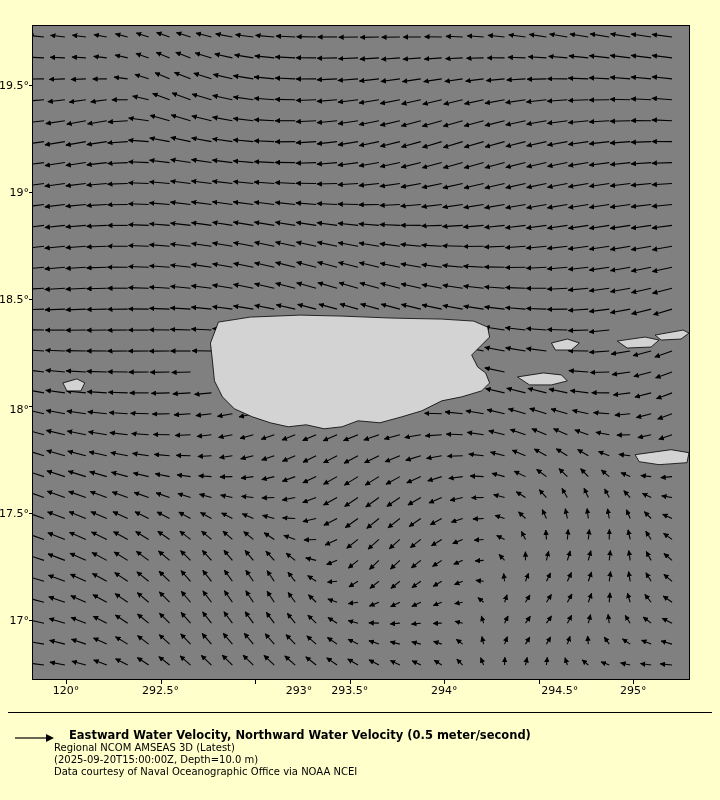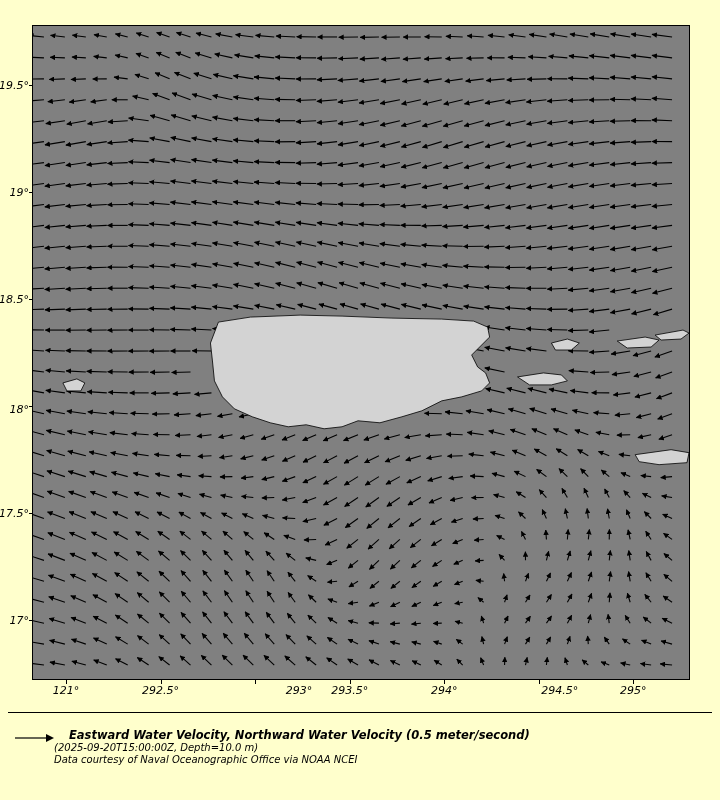--- a/index.html
+++ b/index.html
@@ -11,21 +11,20 @@
     width: 720px;
     height: 800px;
     font-family: "DejaVu Sans", sans-serif;
     overflow: hidden;
   }
   #page {
     position: relative;
     width: 592px;
     height: 800px;
     background: #ffffcc;
-    font-style: italic;
   }
   
   #map-frame {
     position: absolute;
     left: 32px;
     top: 25px;
     width: 658px;
     height: 655px;
     border: 1px solid #000;
     box-sizing: border-box;
@@ -1079,21 +1078,21 @@
 
       <path d="M624,310 L652,305 L658,308 L650,314 L630,315 Z" fill="#d3d3d3" stroke="#000" stroke-width="0.8"></path>
 
       <path d="M604,430 L640,425 L658,428 L656,438 L628,440 L608,437 Z" fill="#d3d3d3" stroke="#000" stroke-width="0.8"></path>
 
       <path d="M30,358 L44,354 L52,358 L48,366 L34,366 Z" fill="#d3d3d3" stroke="#000" stroke-width="0.8"></path>
     </svg>
   </div>
 
   <div id="x-axis">
-      <div class="xtick-label" style="left: 34.0345px;">121°</div>
+      <div class="xtick-label" style="left: 34.0345px;">120°</div>
       <div class="tick-mark-x" style="left: 34.0345px;"></div>
       <div class="xtick-label" style="left: 128.575px;">292.5°</div>
       <div class="tick-mark-x" style="left: 128.575px;"></div>
       <div class="xtick-label" style="left: 223.115px; margin-left: 44px;">293°</div>
       <div class="tick-mark-x" style="left: 223.115px;"></div>
       <div class="xtick-label" style="left: 317.655px;">293.5°</div>
       <div class="tick-mark-x" style="left: 317.655px;"></div>
       <div class="xtick-label" style="left: 412.195px;">294°</div>
       <div class="tick-mark-x" style="left: 412.195px;"></div>
       <div class="xtick-label" style="left: 506.736px; margin-left: 21px;">294.5°</div>
@@ -1103,18 +1102,19 @@
     </div>
 
   <div id="caption">
     <div id="caption-rule"></div>
     <svg id="key-arrow" viewBox="0 0 40 12">
       <line x1="1" y1="6" x2="32" y2="6" stroke="#000" stroke-width="1.2"></line>
       <path d="M32,2 L40,6 L32,10 z" fill="#000"></path>
     </svg>
     <div id="caption-text">
       <div id="caption-title">Eastward Water Velocity, Northward Water Velocity (0.5 meter/second)</div>
+      <div class="caption-line">Regional NCOM AMSEAS 3D (Latest)</div>
       <div class="caption-line">(2025-09-20T15:00:00Z, Depth=10.0 m)</div>
       <div class="caption-line">Data courtesy of Naval Oceanographic Office via NOAA NCEI</div>
     </div>
   </div>
 
 </div>
 
 </body></html>

